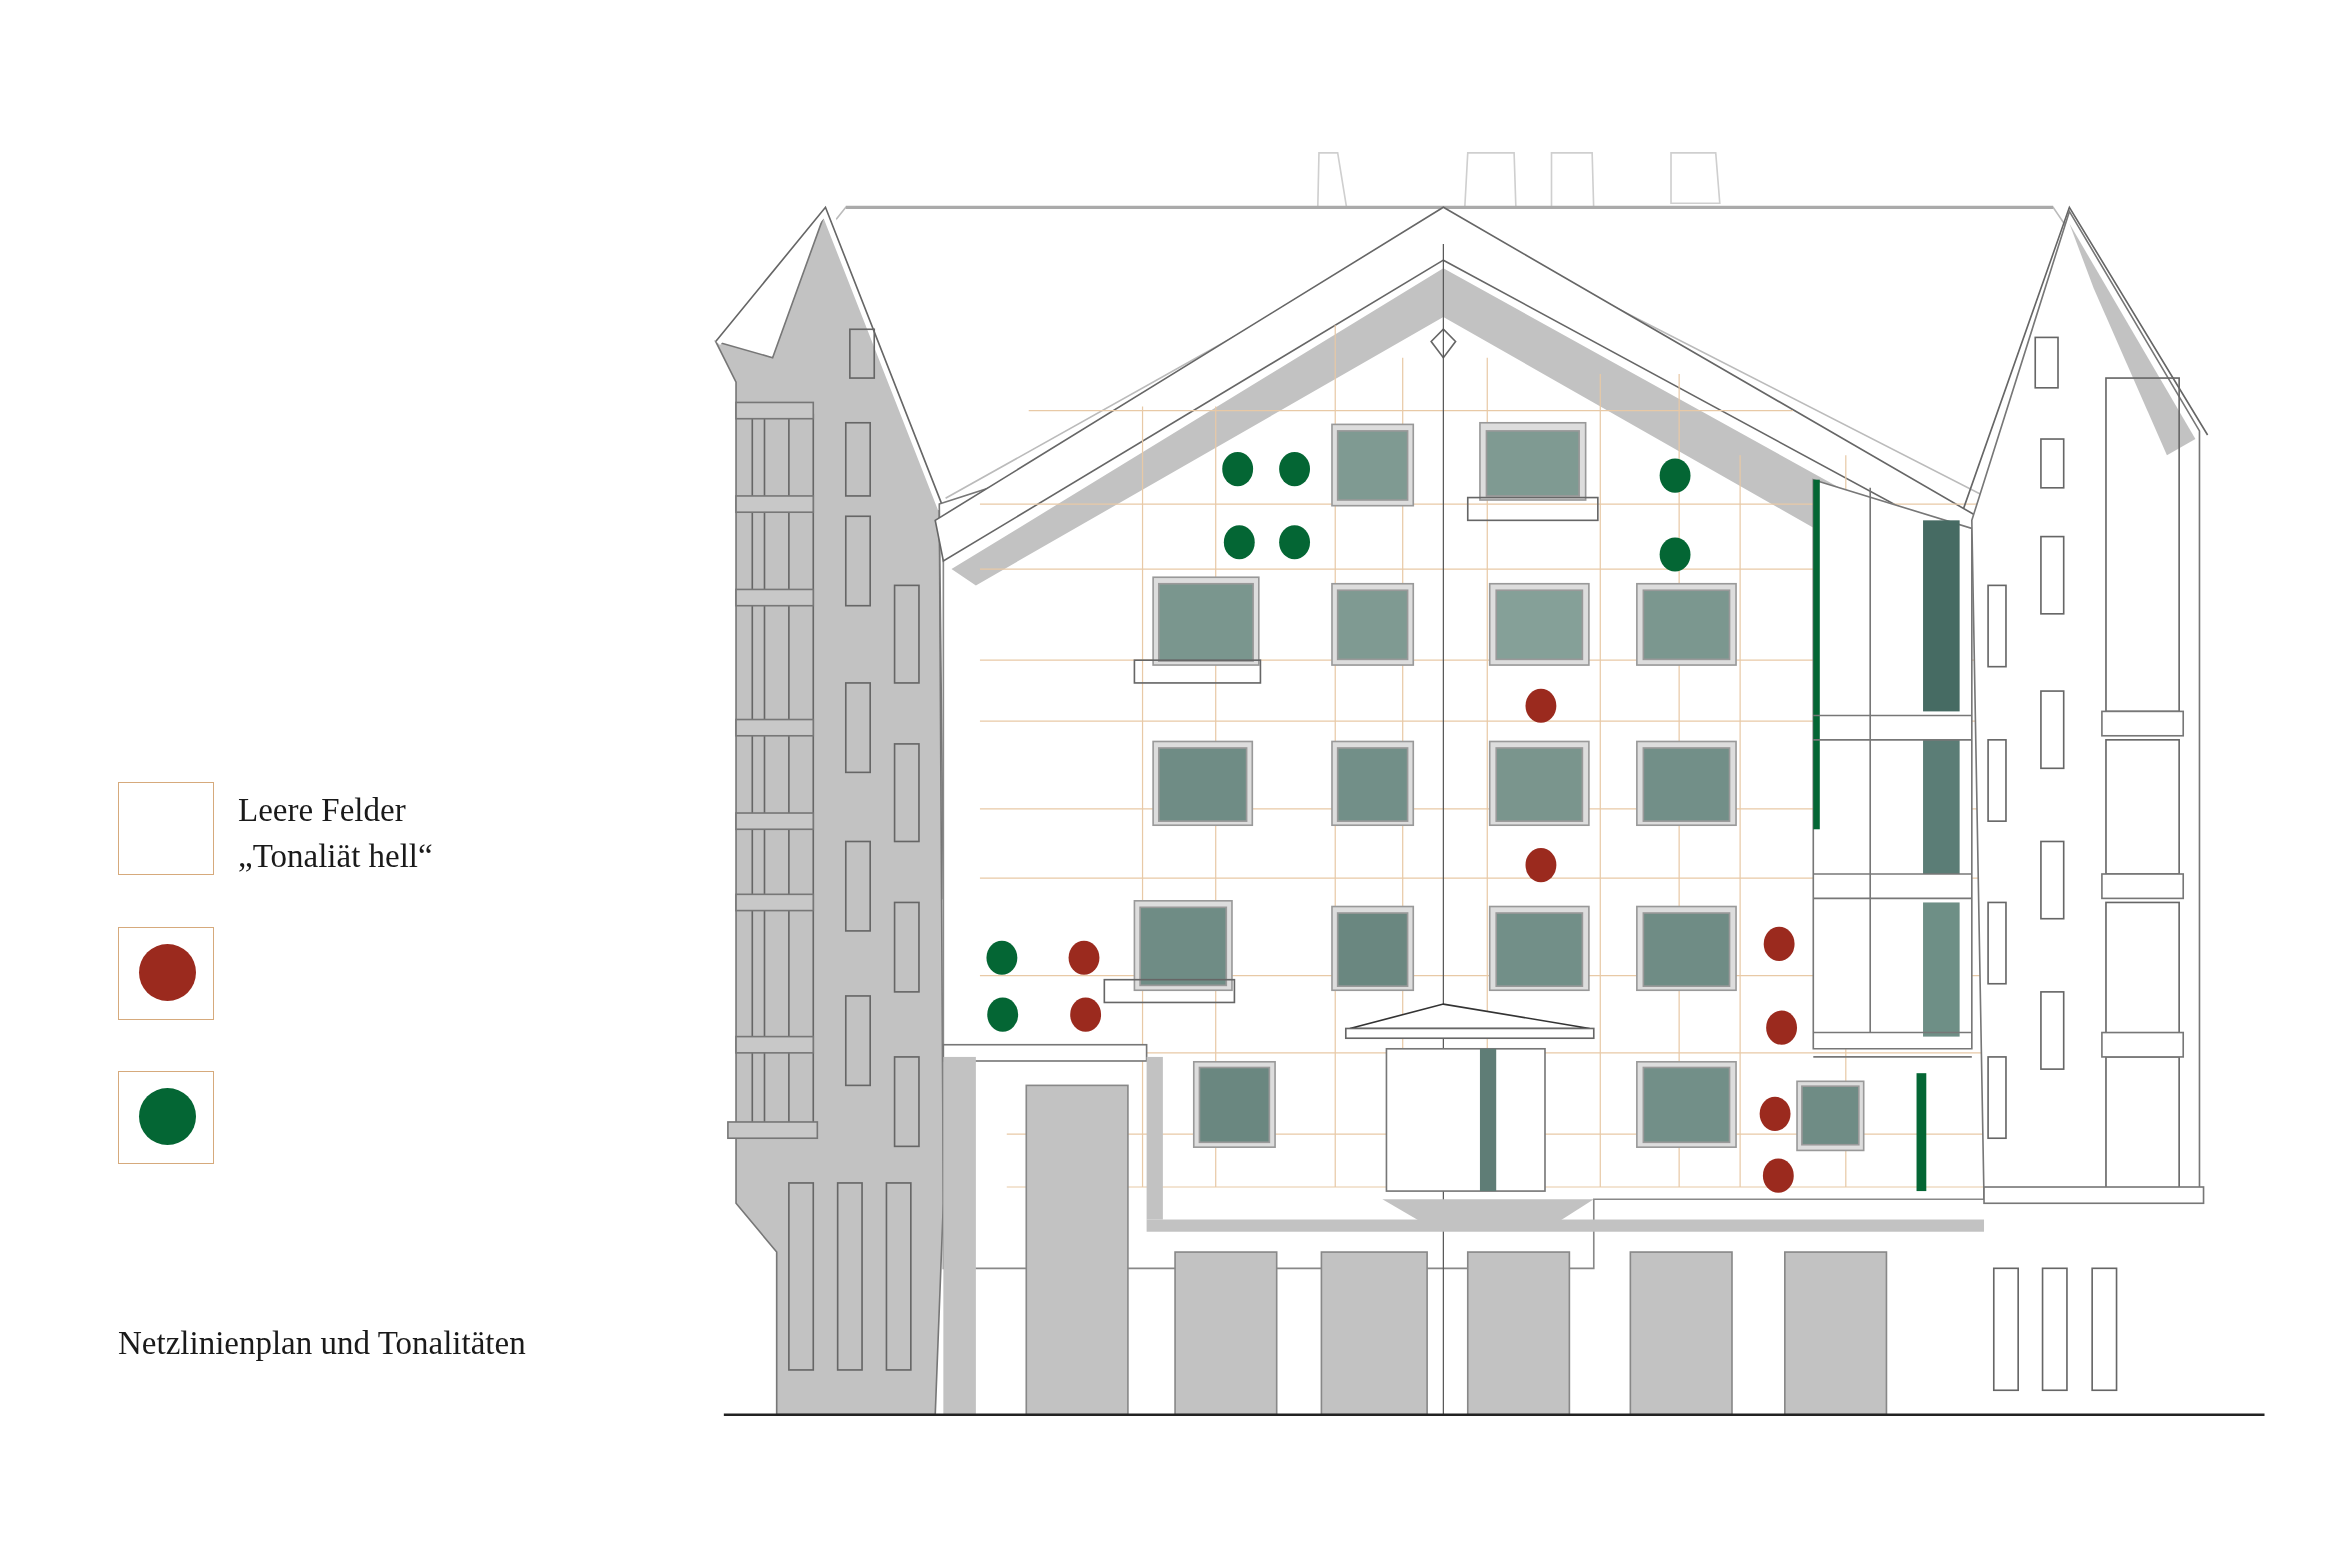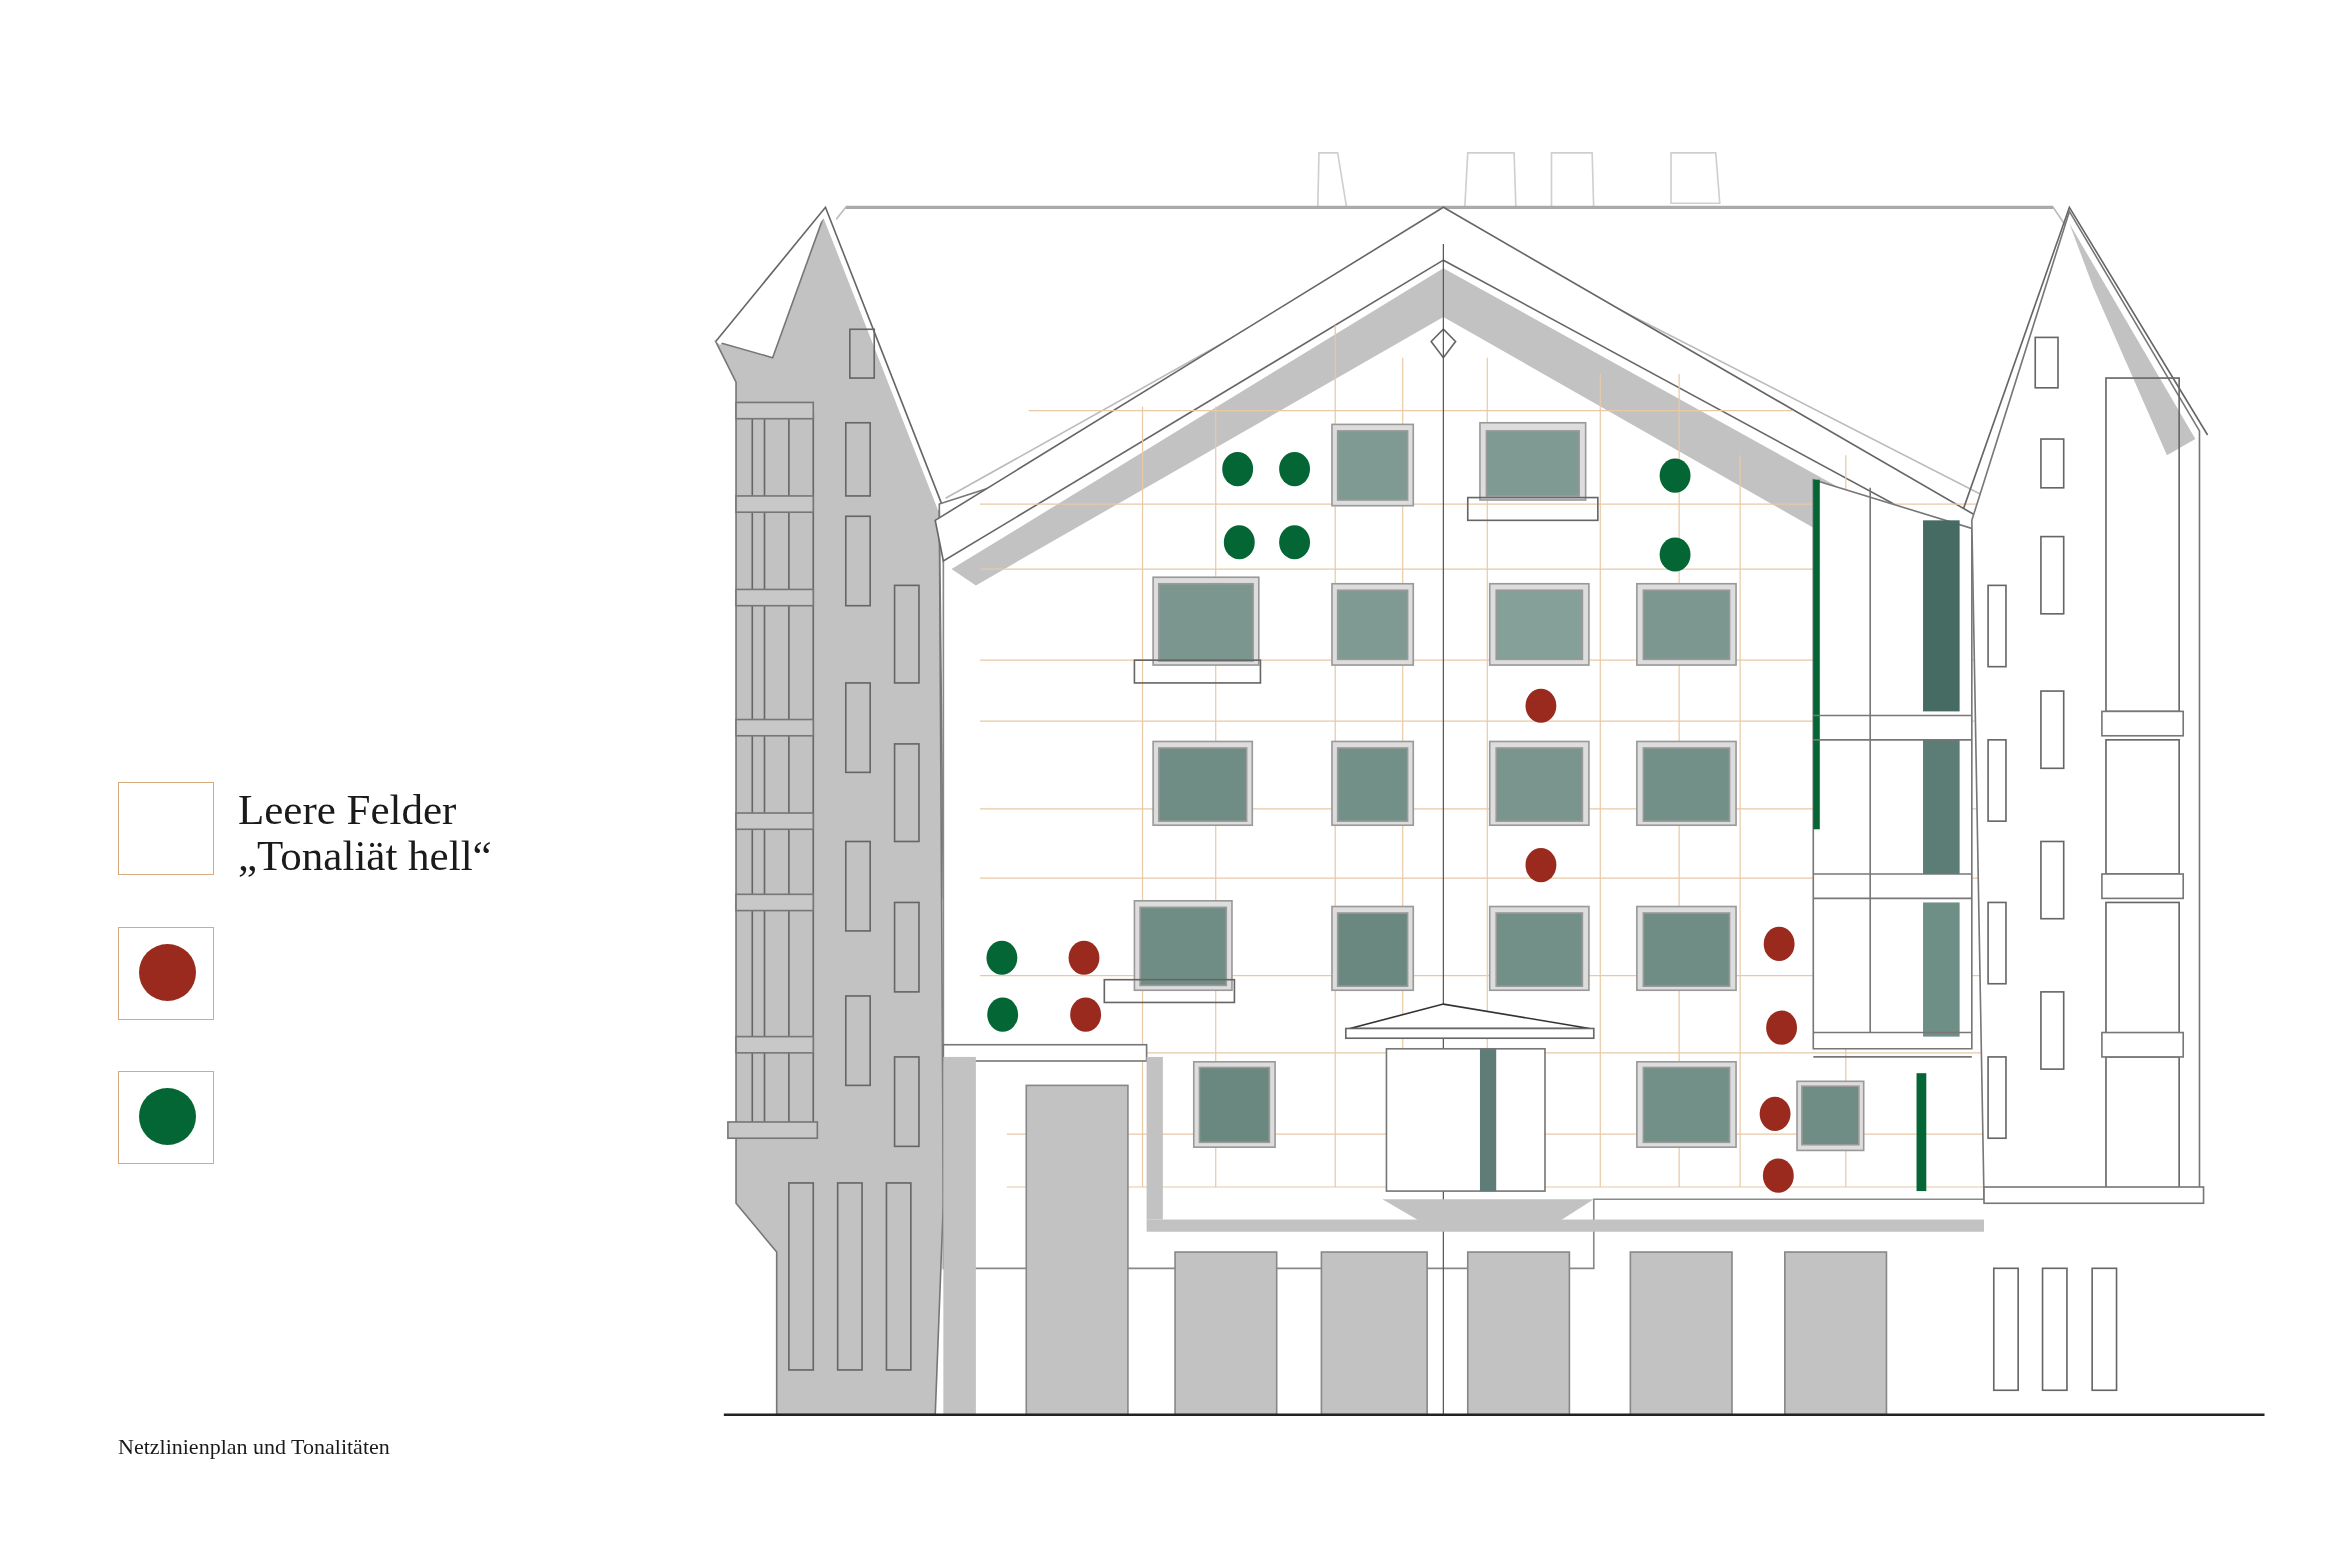--- a/index.html
+++ b/index.html
@@ -1,22 +1,22 @@
 <!DOCTYPE html>
 <html style="font-size:13px"><head>
 <meta charset="utf-8">
 <style>
   html,body{margin:0;padding:0;background:#ffffff;}
   body{width:2342px;height:1561px;position:relative;overflow:hidden;font-family:"Liberation Serif","DejaVu Serif",serif;color:#1a1a1a;}
   .legend{position:absolute;left:118px;top:782px;}
   .legend-item{position:absolute;left:0;width:651px;height:98px;}
   .swatch{position:absolute;left:0;top:0;width:96px;height:93px;border:1.6px solid #d6aa7c;background:#fff;box-sizing:border-box;}
   .swatch .dot{position:absolute;left:19.5px;top:16.3px;width:57px;height:57px;border-radius:50%;}
-  .legend-text{position:absolute;left:120px;top:4.9px;font-size:43px;line-height:46px;white-space:nowrap;}
-  .caption{position:absolute;left:118px;top:1434px;font-size:22px;white-space:nowrap;}
+  .legend-text{position:absolute;left:120px;top:4.9px;font-size:33px;line-height:46px;white-space:nowrap;}
+  .caption{position:absolute;left:118px;top:1325px;font-size:33px;white-space:nowrap;}
   svg.building{position:absolute;left:0;top:0;}
 </style>
 </head>
 <body>
 
 <svg class="building" width="2342" height="1561" viewBox="0 0 2880 1920" xmlns="http://www.w3.org/2000/svg">
   <g fill="#fff" stroke="#cfcfcf" stroke-width="2">
     <polygon points="1622,188 1645,188 1660,280 1620,280"></polygon>
     <polygon points="1805,188 1862,188 1865,280 1800,280"></polygon>
     <polygon points="1908,188 1958,188 1960,260 1908,260"></polygon>

